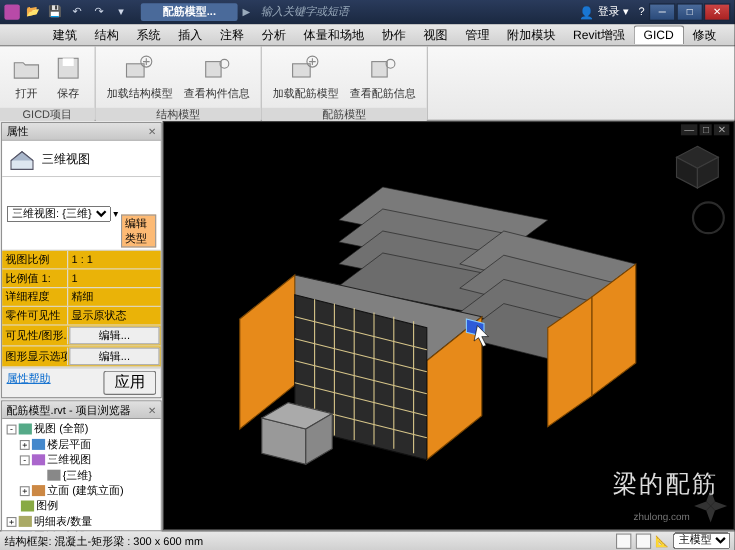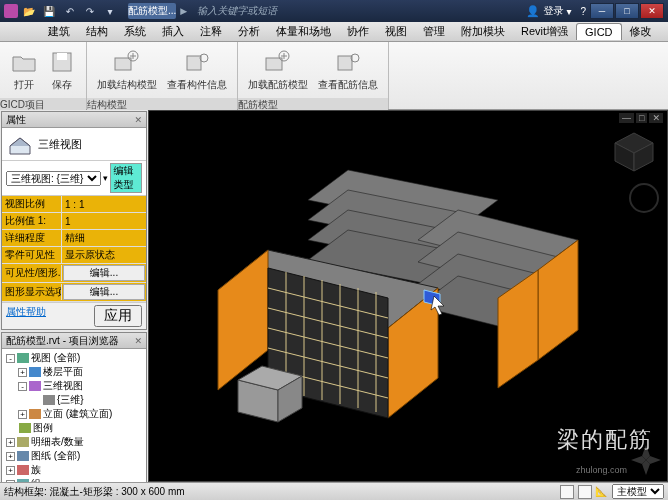--- a/index.html
+++ b/index.html
@@ -1,46 +1,46 @@
 <!DOCTYPE html>
 <html><head>
 <meta charset="utf-8">
 <style>
 * { margin:0; padding:0; box-sizing:border-box; font-family:"Microsoft YaHei","SimSun",sans-serif; }
 body { width:668px; height:500px; background:#1a1a1a; overflow:hidden; position:relative; font-size:11px; color:#000; }
 .titlebar { height:22px; background:linear-gradient(#2a3b5c,#1a2840); display:flex; align-items:center; color:#fff; }
 .tb-left { display:flex; align-items:center; gap:4px; padding-left:4px; }
 .app-icon { width:14px; height:14px; background:#b84aa8; border-radius:2px; }
 .qat-btn { width:16px; height:16px; display:flex; align-items:center; justify-content:center; color:#cfd8e8; font-size:10px; }
-.title-doc { background:#4a6a9a; padding:1px 0; border-radius:2px; margin-left:6px; font-size:10px; }
+.title-doc { background:#4a6a9a; padding:1px 20px; border-radius:2px; margin-left:6px; font-size:10px;font-weight:bold; }
 .search-hint { margin-left:6px; color:#9ab; font-size:10px; font-style:italic; }
 .login { margin-left:auto; display:flex; align-items:center; gap:3px; padding-right:4px; font-size:10px; }
 .winbtns { display:flex; }
 .winbtn { width:24px; height:16px; background:linear-gradient(#4a6a9a,#2a4a7a); border:1px solid #1a2840; display:flex; align-items:center; justify-content:center; color:#fff; font-size:9px; margin-left:1px; }
 .winbtn.close { background:linear-gradient(#c44,#a22); }
 .menubar { height:20px; background:linear-gradient(#e8e8e8,#d0d0d0); display:flex; align-items:center; padding-left:40px; border-bottom:1px solid #999; }
 .menu-item { padding:2px 8px; font-size:11px; }
 .menu-item.active { background:#fff; border:1px solid #888; border-bottom:none; border-radius:3px 3px 0 0; }
 .ribbon { height:68px; background:linear-gradient(#f8f8f8,#e8e8e8); border-bottom:1px solid #999; display:flex; }
 .ribbon-group { border-right:1px solid #bbb; display:flex; flex-direction:column; }
 .rg-body { flex:1; display:flex; align-items:center; padding:4px 6px; gap:2px; }
-.rg-label { height:14px; background:#d8d8d8; text-align:left; font-size:10px; color:#444; line-height:14px; }
+.rg-label { height:14px; background:#d8d8d8; text-align:center; font-size:10px; color:#444; line-height:14px; }
 .rbtn { display:flex; flex-direction:column; align-items:center; gap:2px; padding:2px 4px; }
 .rbtn-ico { width:28px; height:28px; display:flex; align-items:center; justify-content:center; }
 .rbtn-lbl { font-size:10px; color:#333; white-space:nowrap; }
 .workspace { position:absolute; top:110px; left:0; right:0; bottom:18px; display:flex; }
 .left-col { width:148px; background:#e8e8e8; display:flex; flex-direction:column; }
 .panel { border:1px solid #888; margin:1px; background:#f4f4f4; }
 .panel-hdr { height:16px; background:linear-gradient(#e0e0e0,#c8c8c8); border-bottom:1px solid #999; display:flex; align-items:center; padding:0 4px; font-size:10px; justify-content:space-between; }
 .panel-hdr .x { font-size:9px; color:#666; }
 .prop-top { padding:4px; display:flex; align-items:center; gap:4px; background:#fff; border-bottom:1px solid #ccc; }
 .house-ico { width:28px; height:24px; }
 .prop-sel { display:flex; align-items:center; padding:2px 4px; gap:2px; background:#fff; border-bottom:1px solid #ccc;justify-content:center; }
 .prop-sel select { font-size:10px; flex:1; }
-.prop-sel .edtype { font-size:10px; background:#5eead4; border:1px solid #999; padding:0 3px; }
+.prop-sel .edtype { font-size:10px; background:#fdba74; border:1px solid #999; padding:0 3px;margin-top:32px; }
 .prop-cat { background:linear-gradient(#d8d8d8,#c8c8c8); padding:1px 4px; font-size:10px; font-weight:bold; border-bottom:1px solid #aaa; display:flex; justify-content:space-between; }
 .prop-row { display:flex; border-bottom:1px solid #ddd; background:#eab308; font-size:10px;align-items:center; }
 .prop-row .k { width:60px; padding:1px 3px; border-right:1px solid #ddd; overflow:hidden; white-space:nowrap; }
 .prop-row .v { flex:1; padding:1px 3px; overflow:hidden; white-space:nowrap; }
 .prop-row .v.btn { text-align:center; background:#eee; border:1px solid #aaa; margin:1px; padding:0; }
 .help-row { display:flex; justify-content:space-between; padding:2px 4px; background:#f0f0f0; border-top:1px solid #ccc; }
 .help-row a { color:#06c; text-decoration:underline; font-size:10px; }
 .help-row button { font-size:14px; padding:0 8px; }
 .tree { background:#fff; font-size:10px; padding:2px; overflow:hidden; }
 .tree-row { display:flex; align-items:center; gap:2px; padding:0 0 0 2px; white-space:nowrap; }

